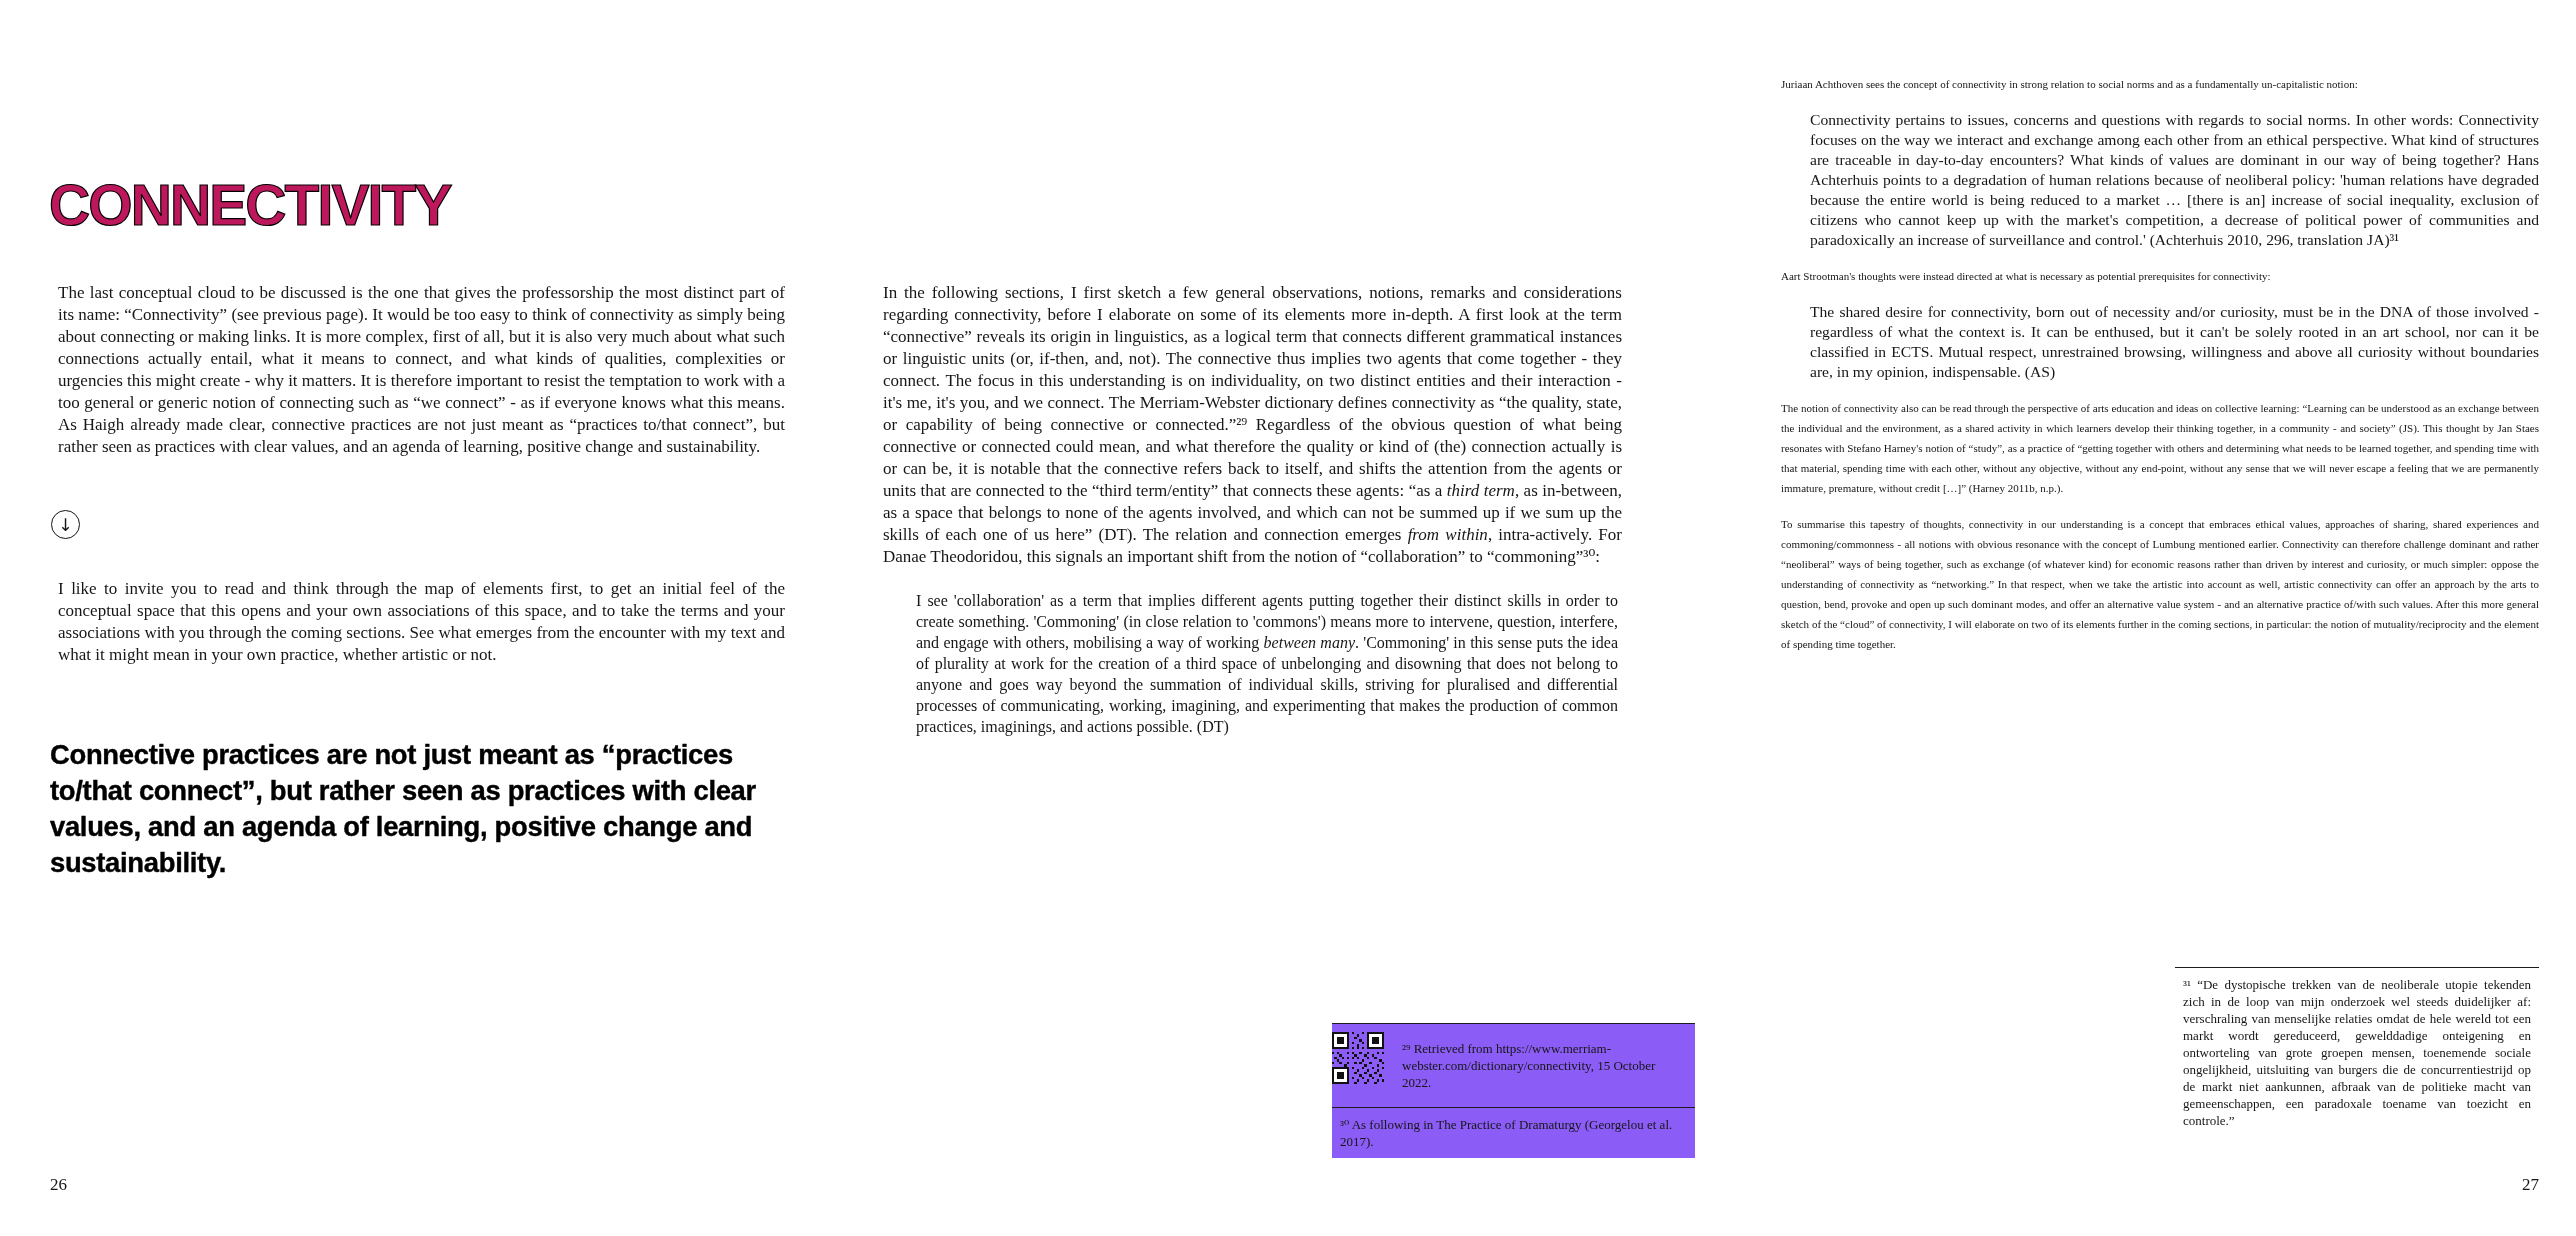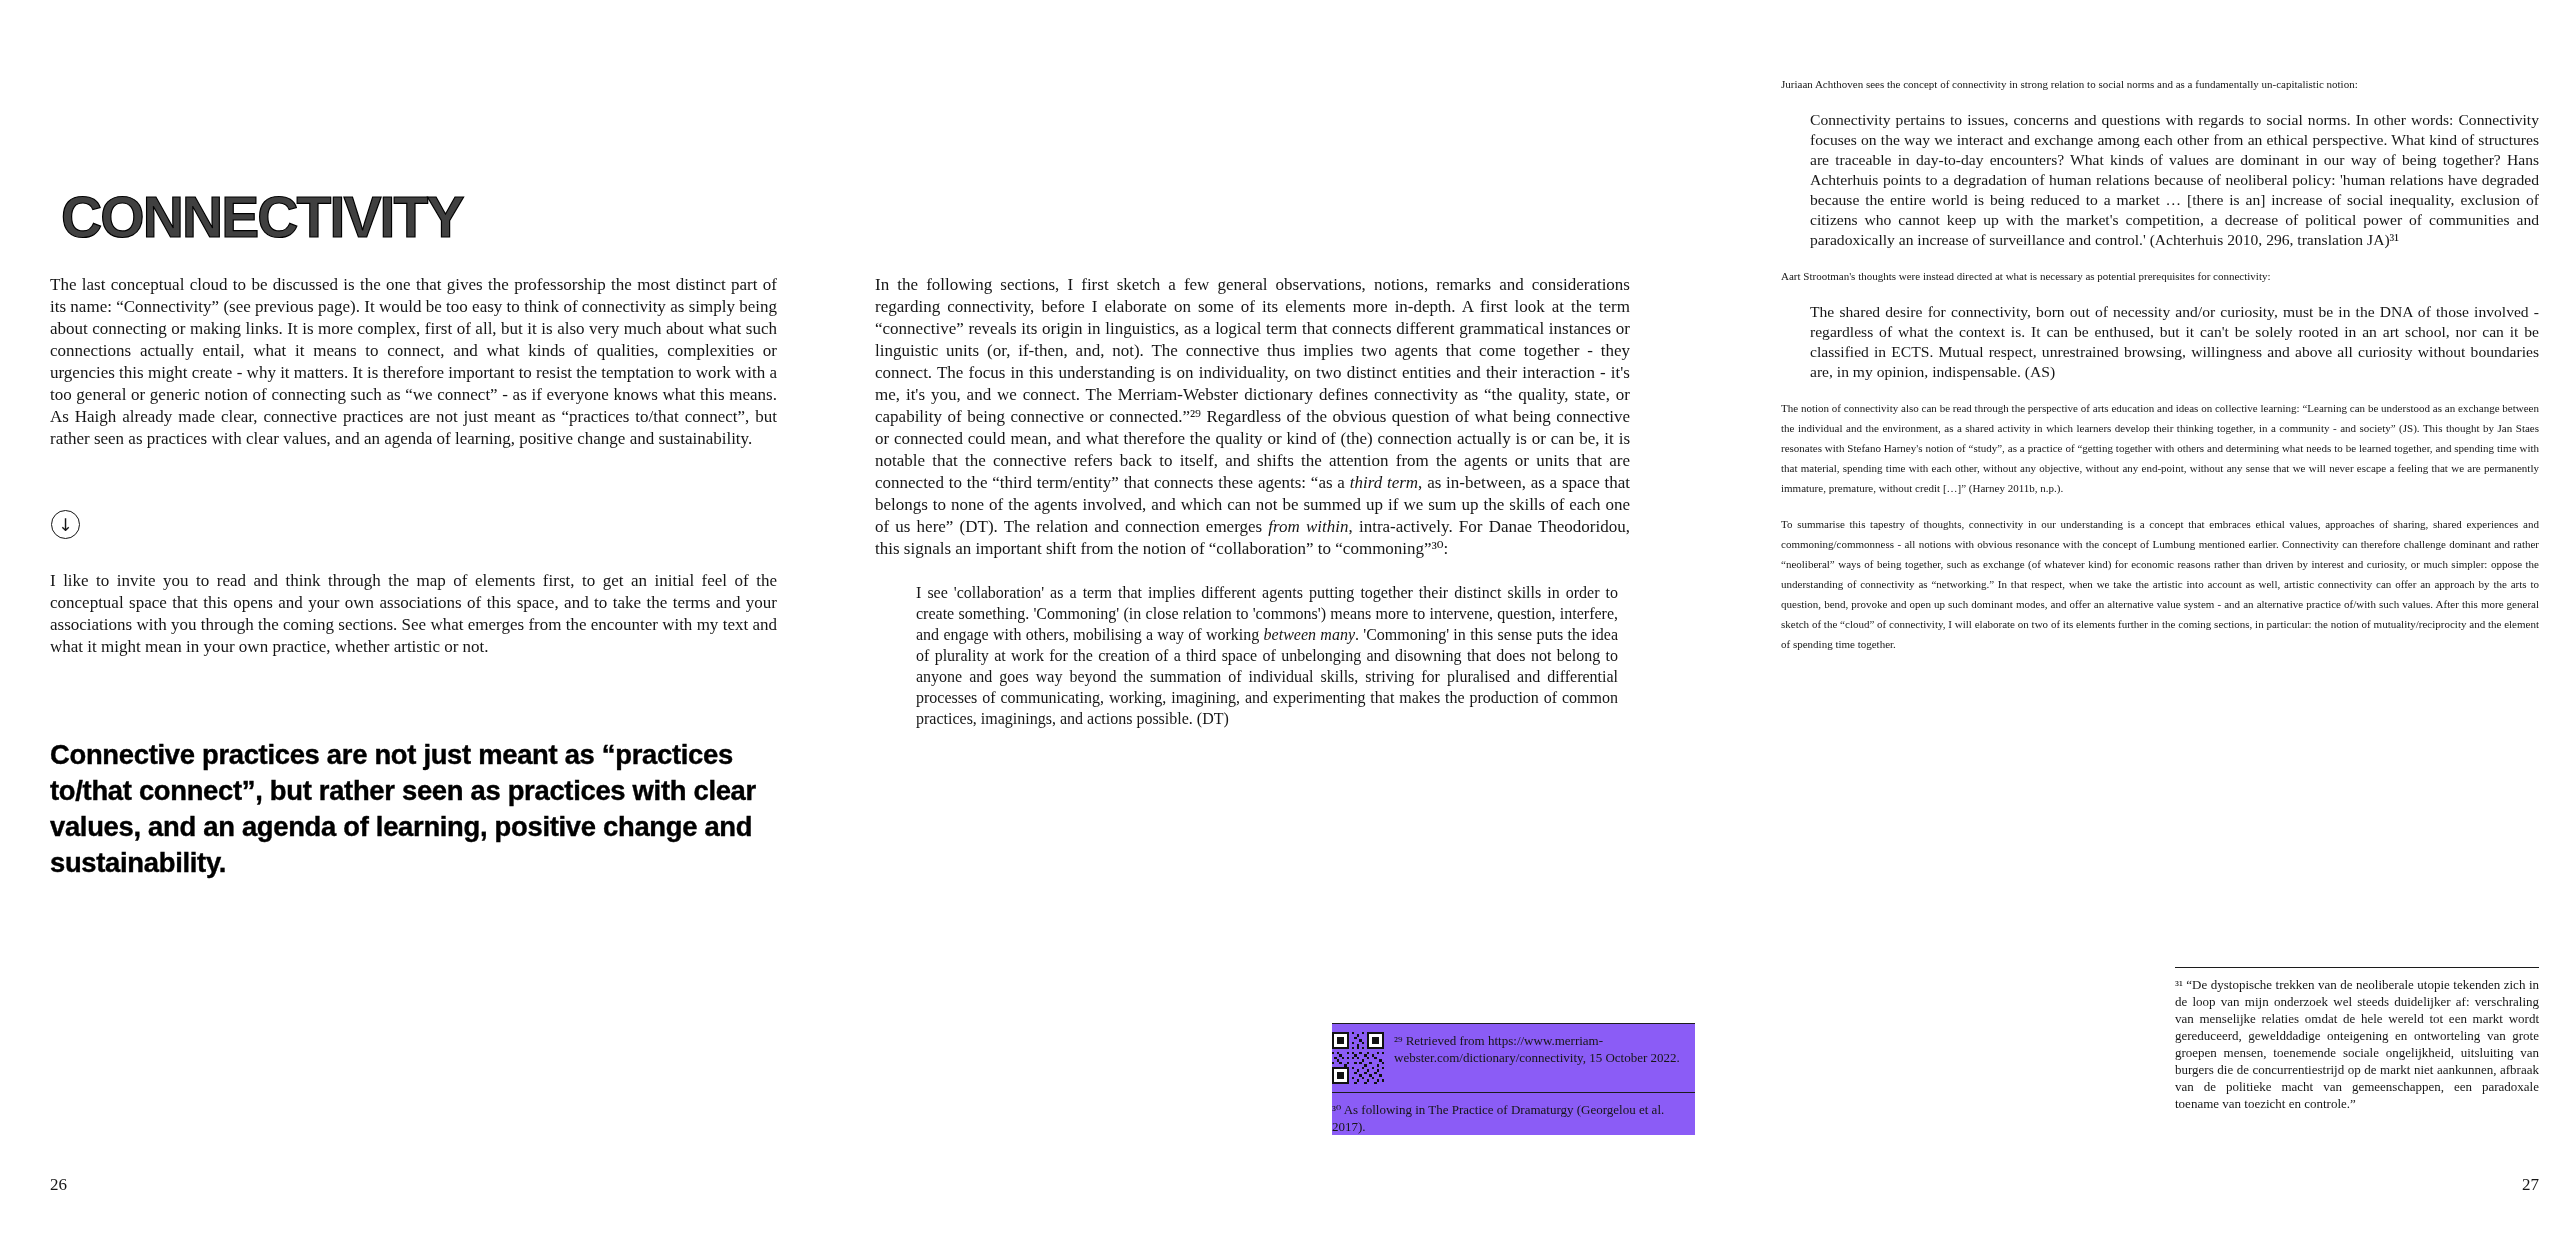--- a/index.html
+++ b/index.html
@@ -11,35 +11,35 @@
     background: #ffffff;
   }
   .spread {
     position: relative;
     width: 2576px;
     height: 1236px;
     background: #ffffff;
     color: #121212;
     font-family: "Liberation Serif", "DejaVu Serif", serif;
   }
-  p { margin: 0; }
+  p { margin: 8px; }
   blockquote { margin: 12px; }
 
   
   .title {
     position: absolute;
     left: 49px;
     top: 177px;
-    margin: 12px;
+    margin: 0;
     font-family: "Liberation Sans", "DejaVu Sans", sans-serif;
     font-weight: bold;
     font-size: 57px;
     line-height: 1;
     letter-spacing: -1.9px;
-    color: #404040;
+    color: #be185d;
     -webkit-text-stroke: 1.2px #000;
   }
   .body {
     font-size: 17px;
     line-height: 22px;
     text-align: justify;
     color: #161616;
   }
   .col1-p1 { position: absolute; left: 50px; top: 274px; width: 727px; }
   .arrow {

